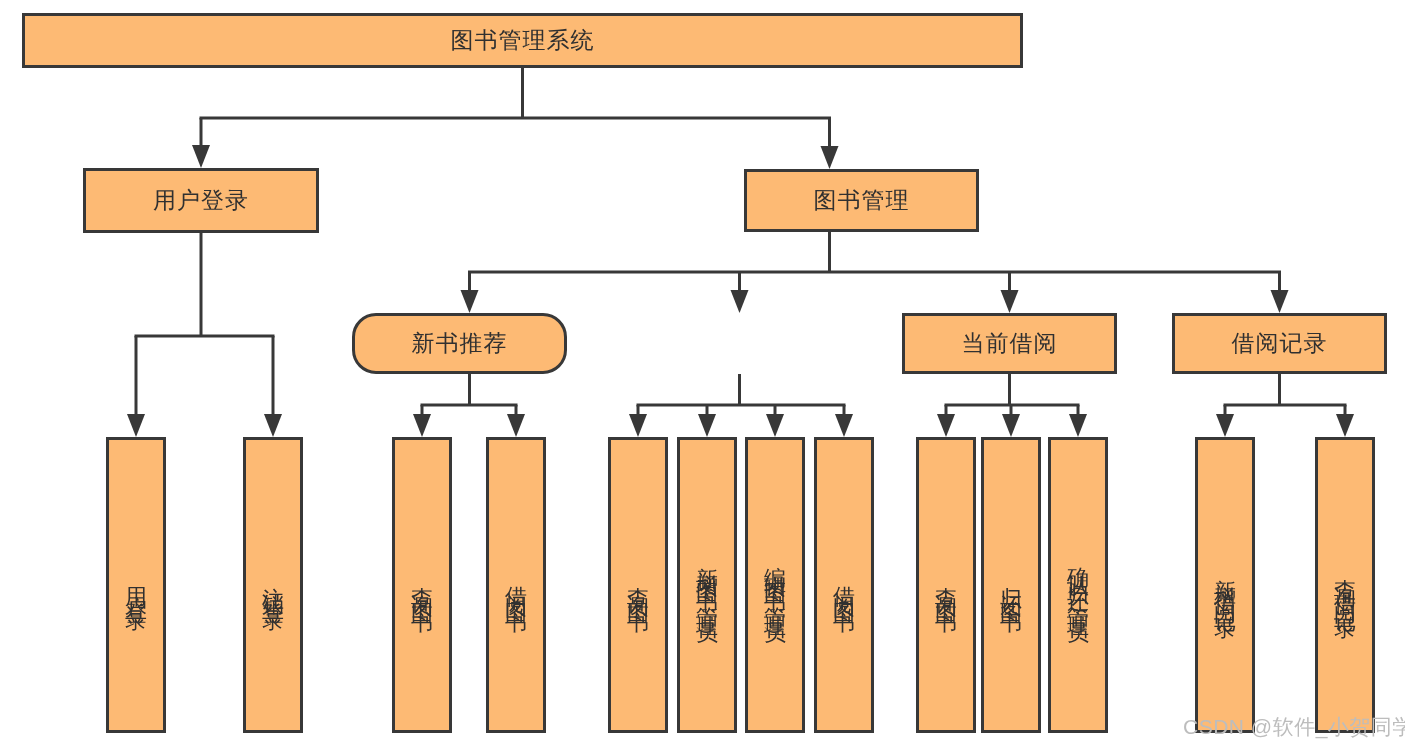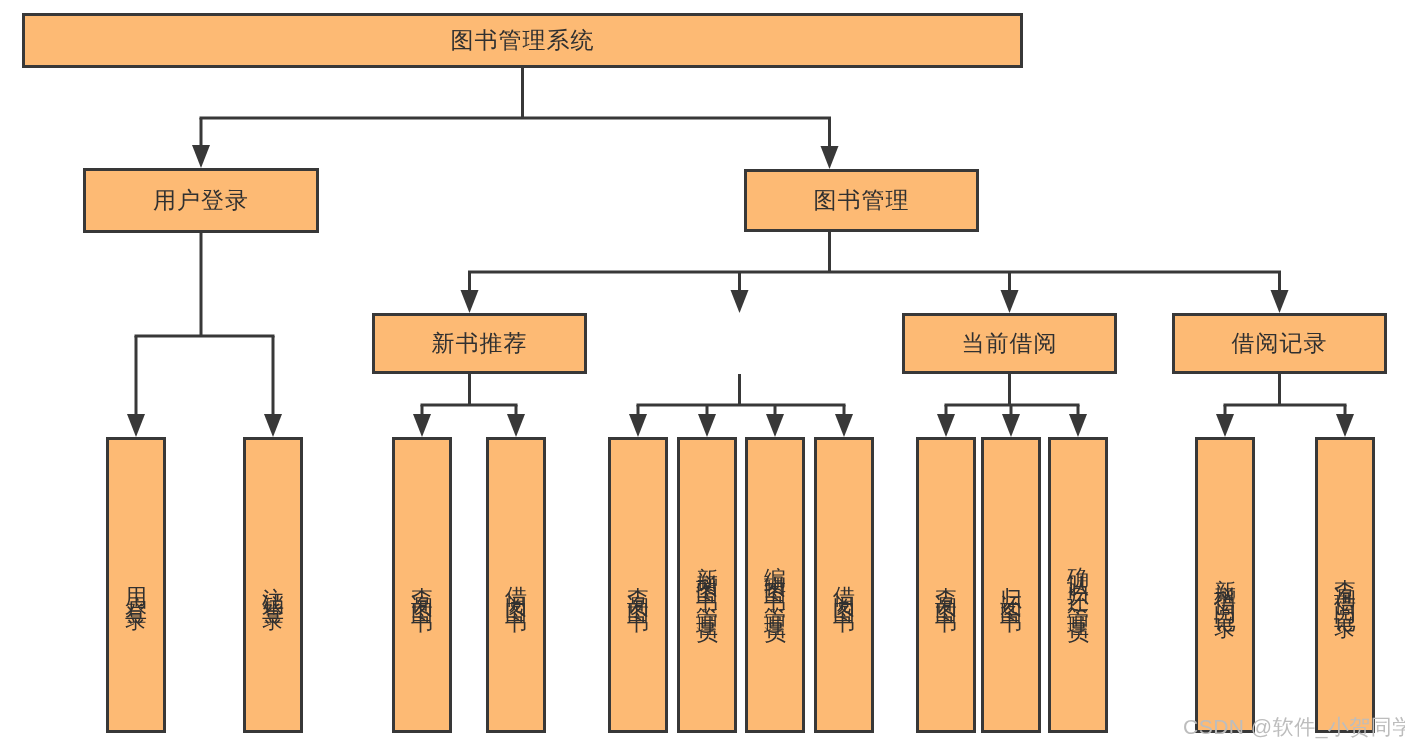--- a/index.html
+++ b/index.html
@@ -48,21 +48,21 @@
     line-height: 1;
     white-space: nowrap;
   }
   
   #node-root { left: 22px; top: 13px; width: 1001px; height: 55px; }
   
   #node-user-login      { left: 83px;  top: 168px; width: 236px; height: 65px; }
   #node-book-management { left: 712px; top: 169px; width: 235px; height: 63px; margin-left: 32px; }
   
   .l3 { top: 313px; width: 215px; height: 61px; }
-  #node-new-book-recommend { left: 372px; }
+  #node-new-book-recommend { left: 352px; border-radius: 24px; }
   #node-book-borrow        { left: 632px; }
   #node-current-borrow     { left: 902px; }
   #node-borrow-records     { left: 1172px; }
   
   .leaf { top: 437px; width: 60px; height: 296px; }
   #leaf-user-login { left: 106px; }
   #leaf-logout     { left: 243px; }
   #leaf-nb-query-books  { left: 392px; }
   #leaf-nb-borrow-books { left: 486px; }
   #leaf-bb-query-books  { left: 608px; }

